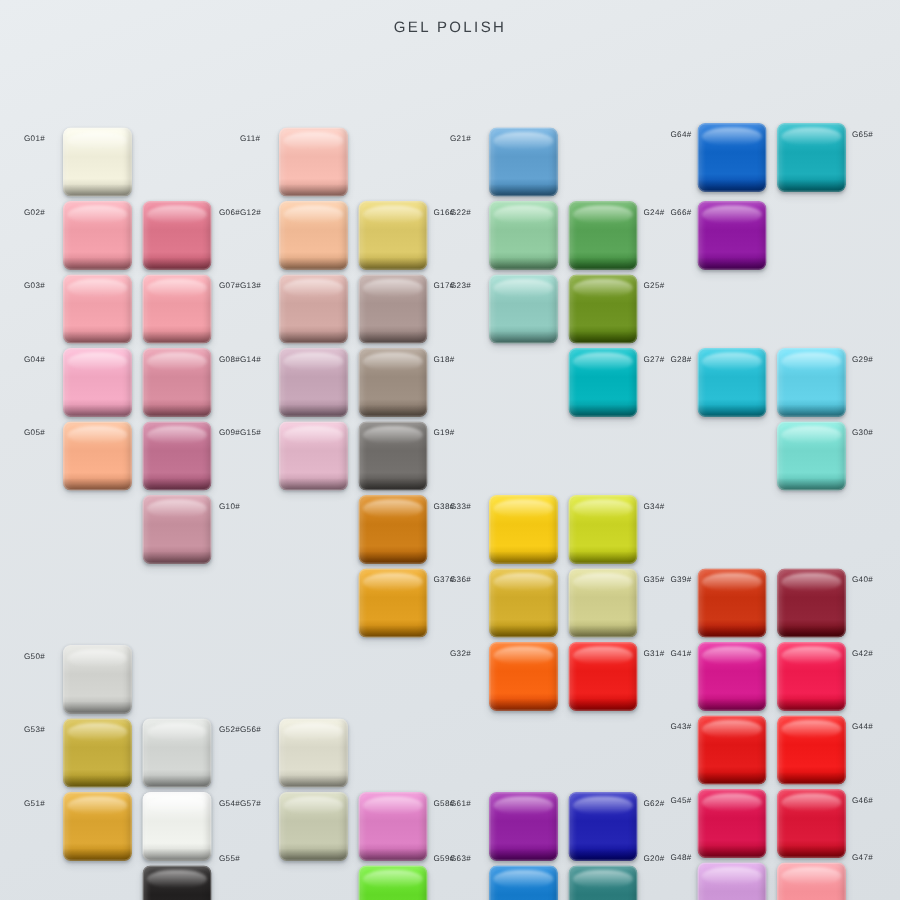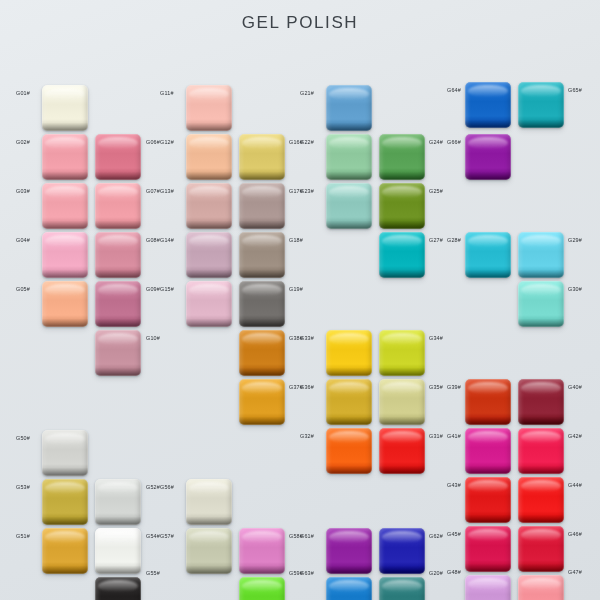--- a/index.html
+++ b/index.html
@@ -11,21 +11,21 @@
   }
   
   #card{
     position:absolute;inset:0;
     background:
       linear-gradient(160deg,#e9edf0 0%,#e2e6e9 35%,#dde2e6 70%,#d9dee2 100%);
   }
   #title{
     position:absolute;top:13px;left:0;width:600px;
     text-align:center;
-    font-size:17px;letter-spacing:1.6px;
+    font-size:10px;letter-spacing:1.6px;
     color:#3d4349;font-weight:400;
   }
   .sw{
     position:absolute;
     border-radius:5px;
     box-shadow:0 1px 2px rgba(60,70,80,.30), 0 3px 5px rgba(60,70,80,.13);
     overflow:hidden;
   }
   .sw .face{
     position:absolute;inset:0;

